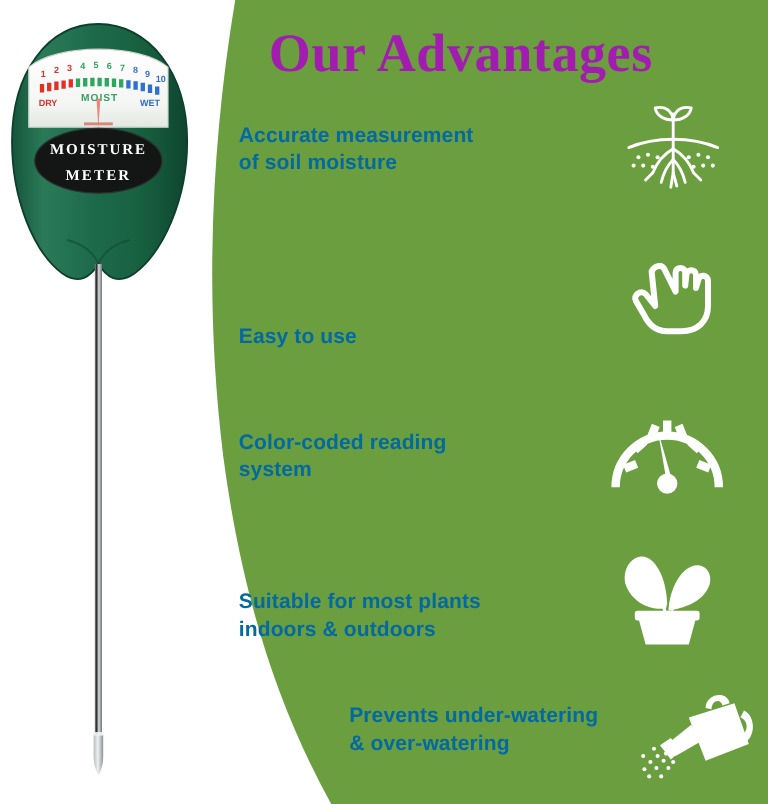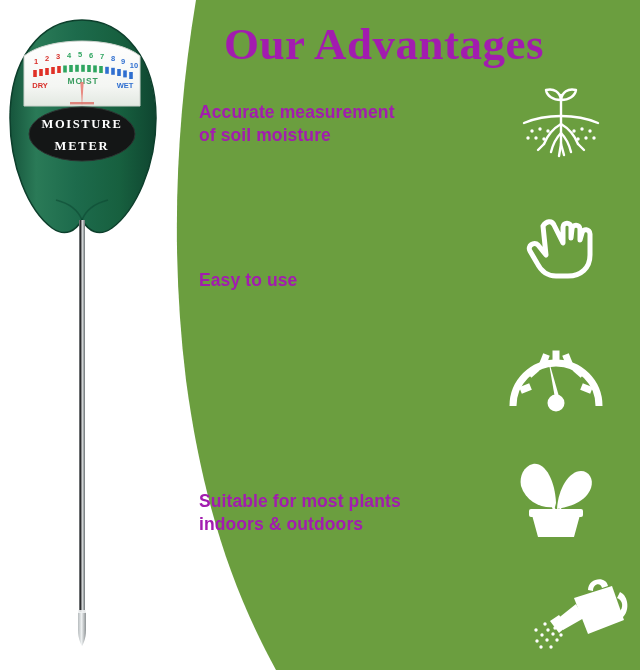--- a/index.html
+++ b/index.html
@@ -35,21 +35,21 @@
   }
 
   
   .feature{
     position:absolute;
     z-index:5;
     display:flex;
     align-items:center;
   }
   .feature-text{
-    color:#a21caf;
+    color:#0369a1;
     font-size:17.5px;
     font-weight:bold;
     line-height:1.32;
     letter-spacing:0.1px;
     white-space:pre-line;
   }
   .feature-icon{
     position:absolute;
     z-index:5;
   }
@@ -155,20 +155,24 @@
                C 69 58, 60 66, 47 66
                L 35 66
                C 26 66, 20 61, 16 53
                L 9 41
                C 6 36, 13 31, 17 35
                L 25 45
                Z"></path>
     </svg>
   </div>
 
+  <div class="feature f3">
+    <div class="feature-text">Color-coded reading
+system</div>
+  </div>
   <div class="feature-icon i3">
     <svg width="98" height="70" viewBox="0 0 98 70" xmlns="http://www.w3.org/2000/svg">
 
       <path d="M6 64 A 43 43 0 0 1 92 64" fill="none" stroke="#ffffff" stroke-width="7" stroke-linecap="butt"></path>
 
       <g stroke="#ffffff" stroke-width="7" stroke-linecap="butt">
         <line x1="13.5" y1="48.5" x2="23.5" y2="44.5"></line>
         <line x1="22.0" y1="33.0" x2="30.0" y2="26.0"></line>
         <line x1="35.5" y1="22.5" x2="39.5" y2="12.5"></line>
         <line x1="49.0" y1="19.0" x2="49.0" y2="8.5"></line>
@@ -203,20 +207,24 @@
 
         <path d="M43 64 C 41 50, 34 38, 24 28 C 35 34, 43 46, 45 62 Z"></path>
         <path d="M46 64 C 48 52, 55 42, 66 33 C 55 38, 47 49, 45 63 Z"></path>
 
         <path d="M20 60 L 68 60 L 62 82 L 26 82 Z"></path>
         <rect x="17" y="54" width="54" height="8" rx="2"></rect>
       </g>
     </svg>
   </div>
 
+  <div class="feature f5">
+    <div class="feature-text">Prevents under-watering
+&amp; over-watering</div>
+  </div>
   <div class="feature-icon i5">
     <svg width="96" height="82" viewBox="0 0 96 82" xmlns="http://www.w3.org/2000/svg">
       <g fill="#ffffff">
 
         <path d="M40 26 L 78 14 L 90 48 L 54 62 Z"></path>
 
         <path d="M54 18 C 54 6, 72 3, 74 14 L 68 16 C 67 10, 59 11, 59 19 Z"></path>
 
         <path d="M86 20 C 95 24, 96 40, 88 46 L 85 40 C 90 36, 89 28, 83 26 Z"></path>
 

